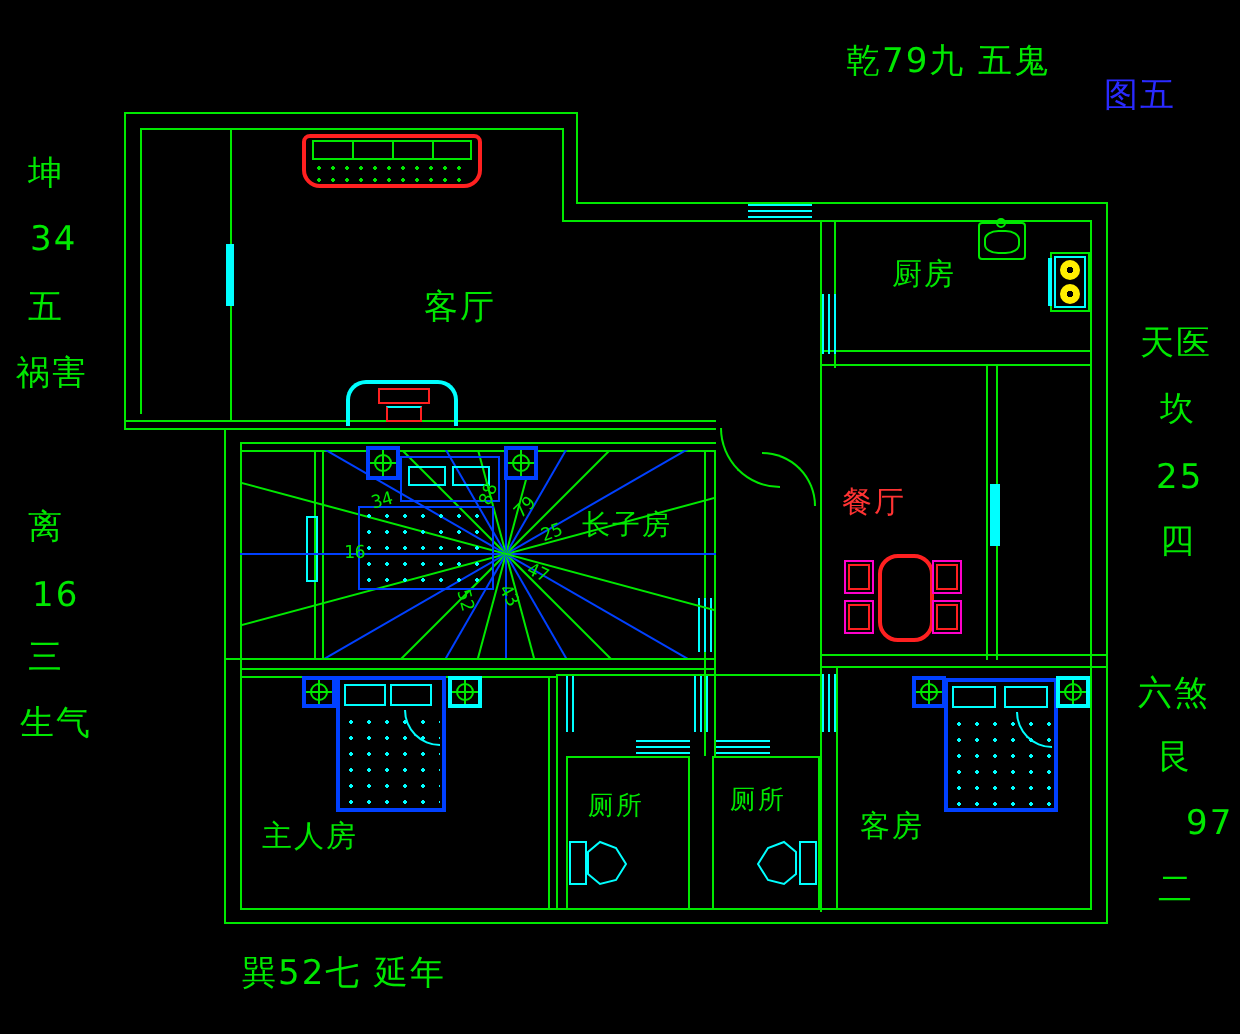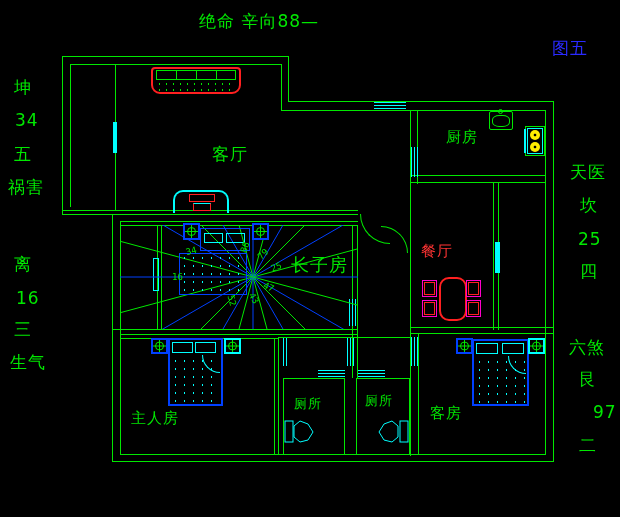--- a/index.html
+++ b/index.html
@@ -206,27 +206,27 @@
   <div style="position:absolute;left:498px;top:109px;width:5px;height:5px;border:1px solid #00e800;border-radius:50%"></div>
   <div style="position:absolute;left:525px;top:126px;width:20px;height:30px;border:1px solid #00e800"></div>
   <div style="position:absolute;left:527px;top:128px;width:16px;height:26px;border:1px solid #00ffff"></div>
   <div class="winbar" style="left:524px;top:129px;width:2px;height:24px"></div>
   <div style="position:absolute;left:530px;top:130px;width:10px;height:10px;border-radius:50%;background:radial-gradient(circle,#000 1.5px,#ffee00 1.6px)"></div>
   <div style="position:absolute;left:530px;top:142px;width:10px;height:10px;border-radius:50%;background:radial-gradient(circle,#000 1.5px,#ffee00 1.6px)"></div>
 
   <span class="t" style="left:212px;top:146px">客厅</span>
   <span class="t" style="left:446px;top:130px;font-size:15px">厨房</span>
   <span class="t" style="left:421px;top:244px;font-size:15px;color:#ff3333">餐厅</span>
-  <span class="t" style="left:291px;top:256px;font-size:18px">长子房</span>
+  <span class="t" style="left:291px;top:256px;font-size:14px">长子房</span>
   <span class="t" style="left:131px;top:411px;font-size:15px">主人房</span>
   <span class="t" style="left:294px;top:397px;font-size:13px">厕所</span>
   <span class="t" style="left:365px;top:394px;font-size:13px">厕所</span>
   <span class="t" style="left:430px;top:406px;font-size:15px">客房</span>
 
-  <span class="t" style="left:199px;top:13px">绝命 辛向88—</span>
+  <span class="t" style="left:423px;top:23px">乾79九 五鬼</span>
   <span class="t" style="left:552px;top:40px;color:#2a2aff">图五</span>
 
   <span class="t" style="left:14px;top:79px">坤</span>
   <span class="t" style="left:15px;top:112px">34</span>
   <span class="t" style="left:14px;top:146px">五</span>
   <span class="t" style="left:8px;top:179px">祸害</span>
 
   <span class="t" style="left:14px;top:256px">离</span>
   <span class="t" style="left:16px;top:290px">16</span>
   <span class="t" style="left:14px;top:321px">三</span>
@@ -235,13 +235,14 @@
   <span class="t" style="left:570px;top:164px">天医</span>
   <span class="t" style="left:580px;top:197px">坎</span>
   <span class="t" style="left:578px;top:231px">25</span>
   <span class="t" style="left:580px;top:263px">四</span>
 
   <span class="t" style="left:569px;top:339px">六煞</span>
   <span class="t" style="left:579px;top:371px">艮</span>
   <span class="t" style="left:593px;top:404px">97</span>
   <span class="t" style="left:579px;top:437px">二</span>
 
+  <span class="t" style="left:121px;top:479px">巽52七 延年</span>
 </div>
 
 </body></html>

